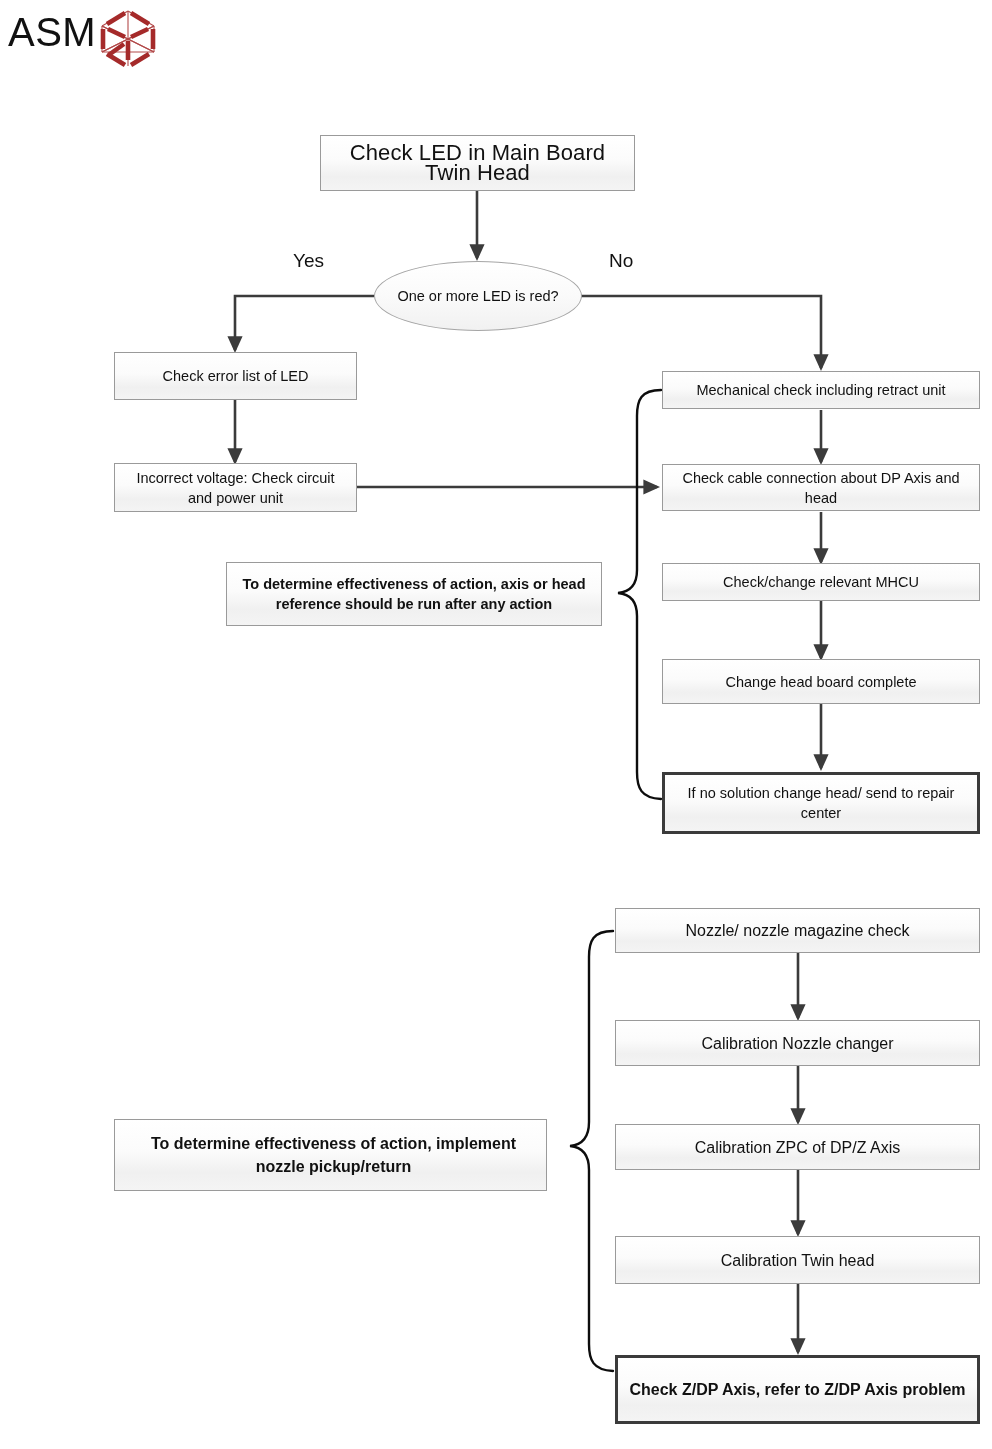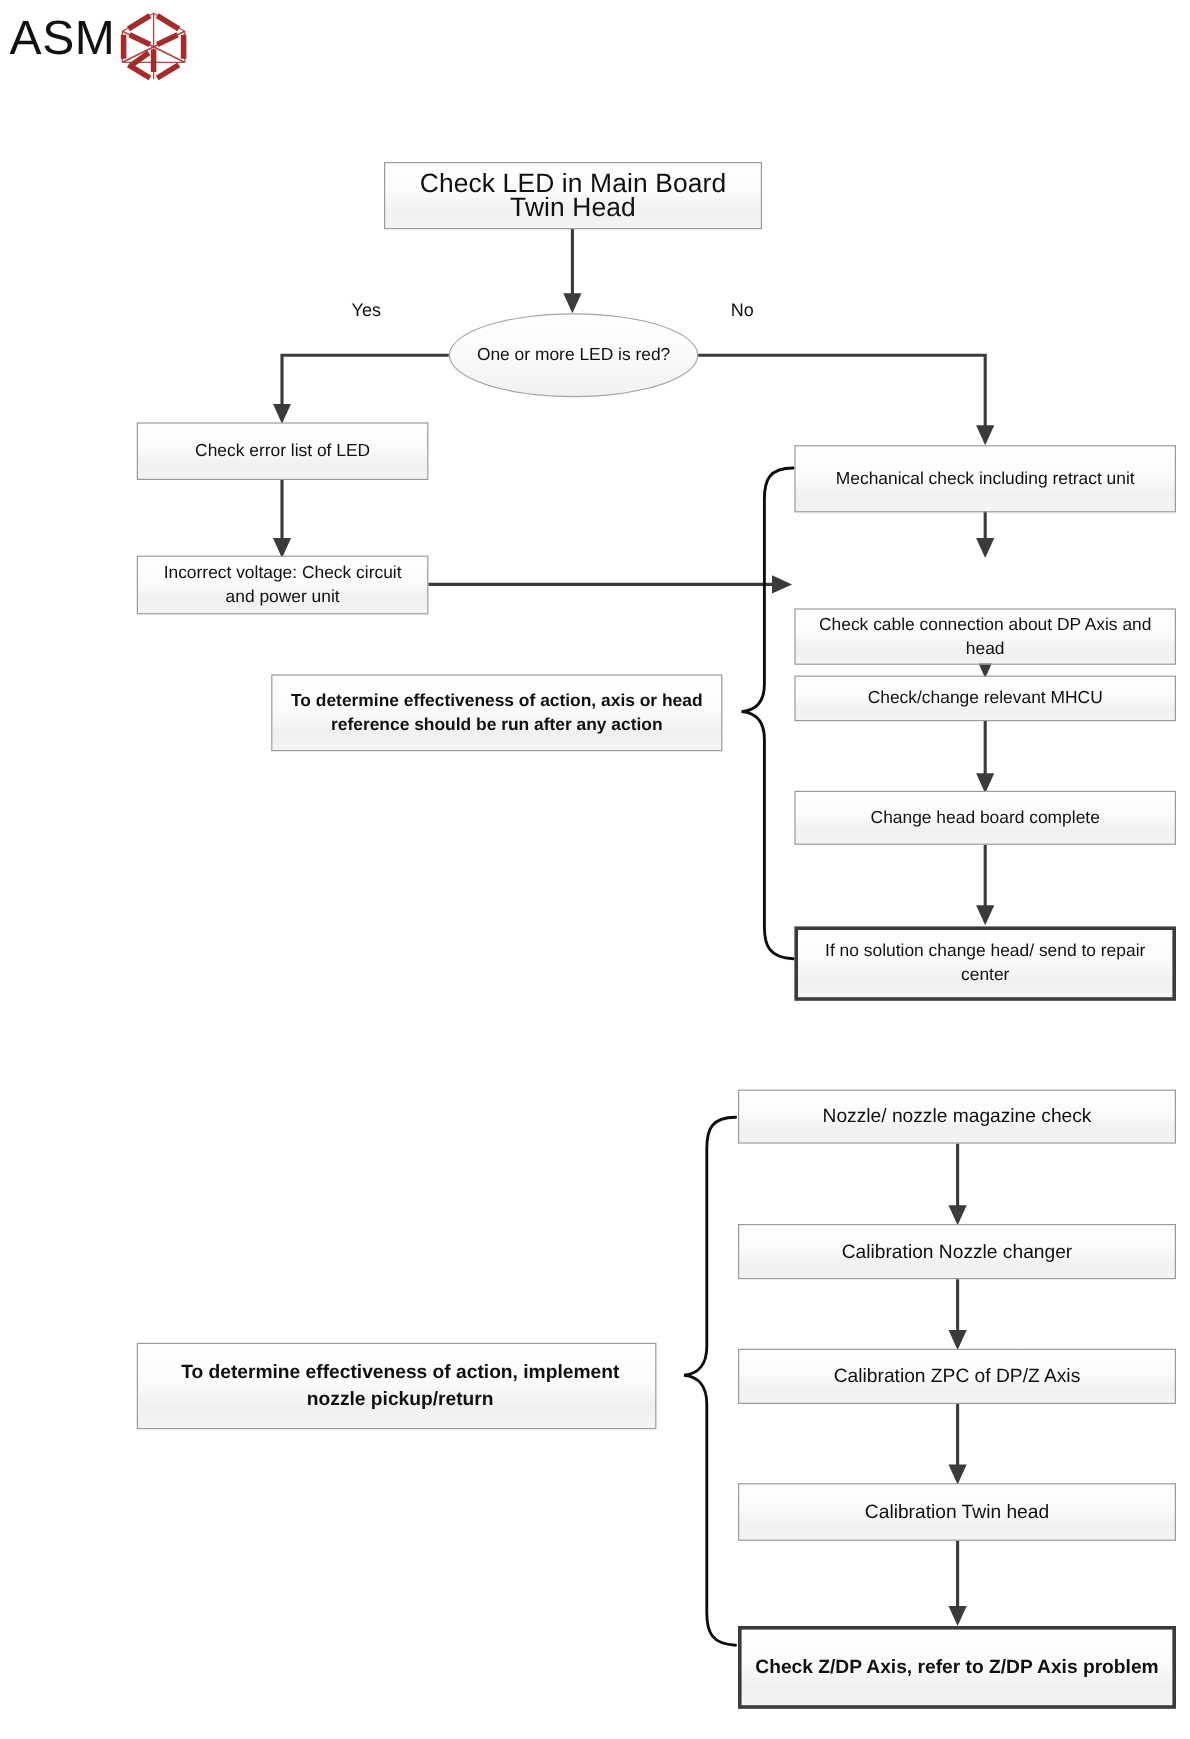--- a/index.html
+++ b/index.html
@@ -94,21 +94,21 @@
     justify-content: center;
     text-align: center;
     font-family: "Liberation Sans", sans-serif;
     font-size: 14.5px;
     color: #111111;
   }
   
   .edge-label {
     position: absolute;
     font-family: "Liberation Sans", sans-serif;
-    font-size: 15px;
+    font-size: 19px;
     color: #111111;
     white-space: nowrap;
   }
 </style>
 </head>
 <body>
 
 <svg id="canvas" viewBox="0 0 992 1449" xmlns="http://www.w3.org/2000/svg">
   <defs>
     <marker id="arrow" viewBox="0 0 12 12" refX="9" refY="6" markerWidth="7" markerHeight="7" orient="auto-start-reverse">
@@ -210,23 +210,23 @@
 <div class="edge-label" style="left:609px; top:250px;">No</div>
 
 <div class="decision" style="left:374px; top:261px; width:208px; height:70px;">One or more LED is red?</div>
 
 <div class="node" style="left:114px; top:352px; width:243px; height:48px;">Check error list of LED</div>
 
 <div class="node" style="left:114px; top:463px; width:243px; height:49px;">Incorrect voltage: Check circuit and power unit</div>
 
 <div class="node bold-text" style="left:226px; top:562px; width:376px; height:64px;">To determine effectiveness of action, axis or head reference should be run after any action</div>
 
-<div class="node" style="left:662px; top:371px; width:318px; height:56px;">Mechanical check including retract unit</div>
-
-<div class="node" style="left:662px; top:464px; width:318px; height:47px;margin-top:43px;">Check cable connection about DP Axis and head</div>
+<div class="node" style="left:662px; top:371px; width:318px; height:38px;">Mechanical check including retract unit</div>
+
+<div class="node" style="left:662px; top:464px; width:318px; height:47px;">Check cable connection about DP Axis and head</div>
 
 <div class="node" style="left:662px; top:563px; width:318px; height:38px;">Check/change relevant MHCU</div>
 
 <div class="node" style="left:662px; top:659px; width:318px; height:45px;">Change head board complete</div>
 
 <div class="node heavy" style="left:662px; top:772px; width:318px; height:62px;">If no solution change head/ send to repair center</div>
 
 <div class="node big" style="left:615px; top:908px; width:365px; height:45px;">Nozzle/ nozzle magazine check</div>
 
 <div class="node big" style="left:615px; top:1020px; width:365px; height:46px;">Calibration Nozzle changer</div>

